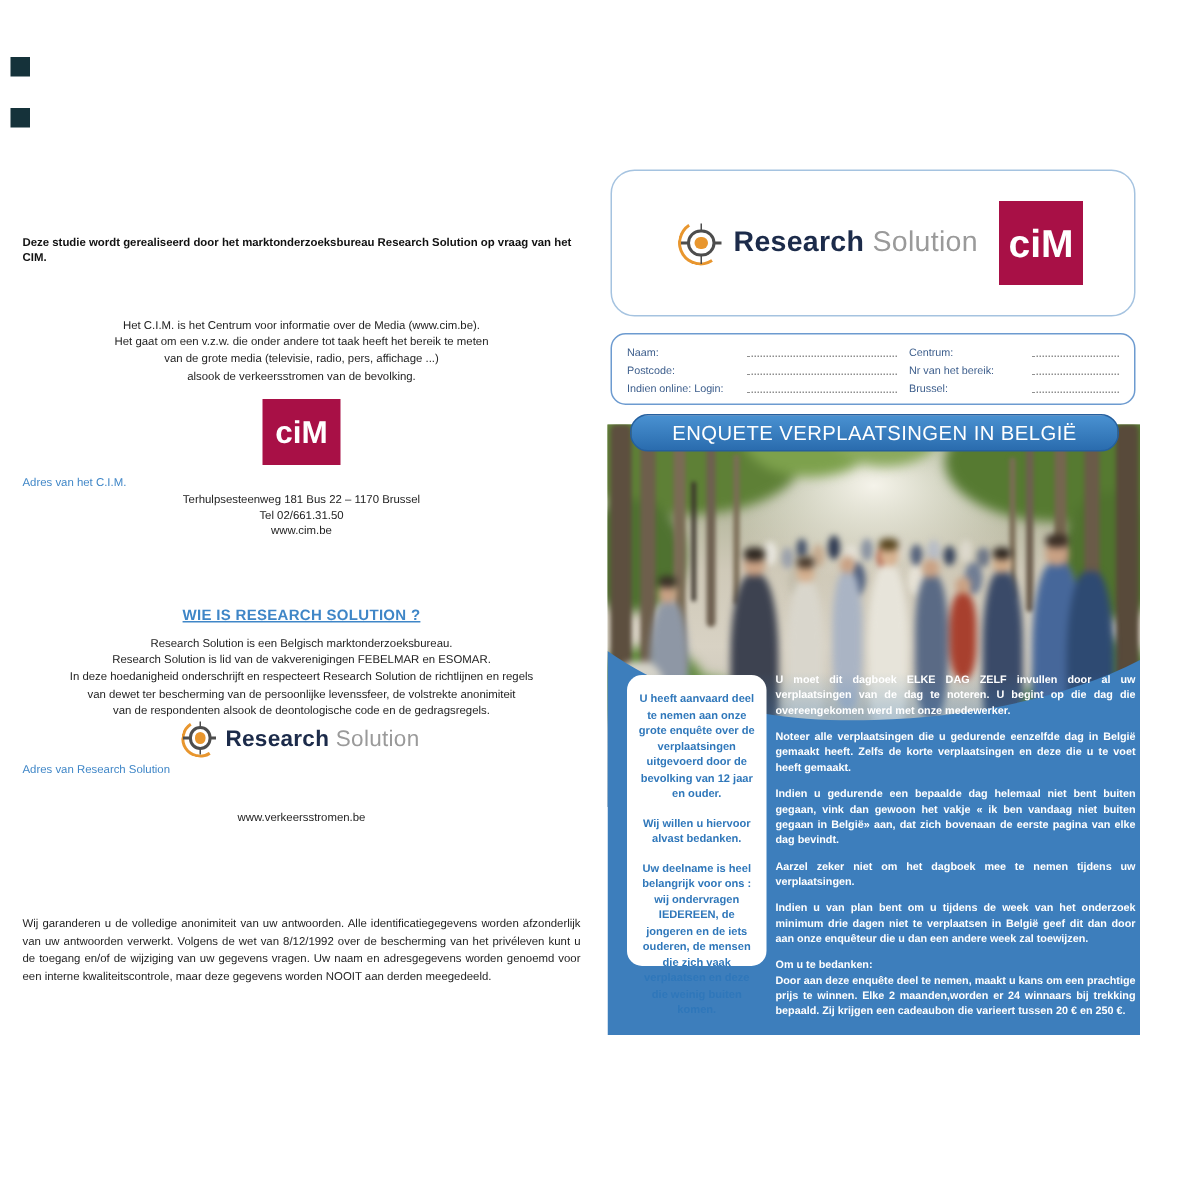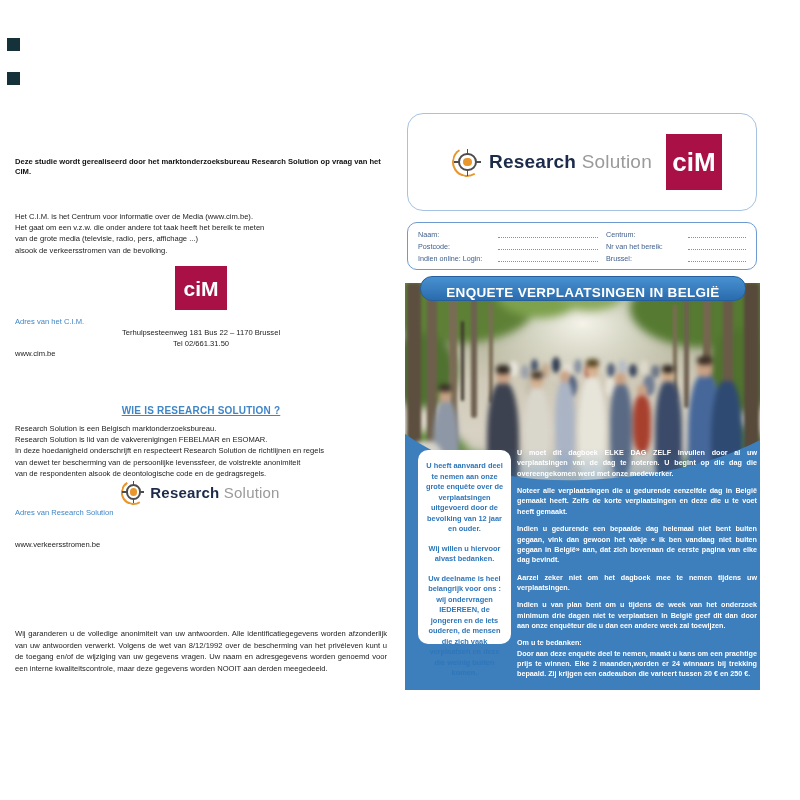--- a/index.html
+++ b/index.html
@@ -7,37 +7,37 @@
        font-family:"Liberation Sans",sans-serif;color:#1c1c1c;}
 
   .corner-sq{position:absolute;left:7px;width:13px;height:13px;background:#15323a}
 
   
   .left-page{position:absolute;left:15px;top:0;width:372px;height:800px}
   .lp{position:absolute;left:0;width:100%}
   .intro{top:157px;font-size:7.6px;font-weight:bold;color:#111;line-height:1.3}
   .sec-heading{text-align:center;color:#3f86c7;font-weight:bold;font-size:10px;text-decoration:underline;letter-spacing:.2px}
   .h-cim{top:191px}
-  .body-txt{text-align:left;font-size:7.6px;line-height:1.48;color:#222;white-space:pre-line}
+  .body-txt{text-align:center;font-size:7.6px;line-height:1.48;color:#222;white-space:pre-line}
   .cim-desc{top:211px}
   .cim-logo-sm{top:266px;left:50%;width:52px;transform:translateX(-50%);height:44px;background:#a81046;color:#fff;
       display:flex;align-items:center;justify-content:center;font-weight:bold;font-size:21px;line-height:1}
   .addr-label{color:#3f86c7;font-size:7.6px;text-align:left}
   .cim-addr-label{top:317px}
   .addr{font-size:7.6px;text-align:center;line-height:1.45;color:#222;white-space:pre-line}
   .cim-addr{top:327px}
-  .url{font-size:7.6px;color:#222}
+  .url{font-size:7.6px;text-align:center;color:#222}
   .cim-url{top:349px}
   .h-rs{top:405px}
   .rs-desc{top:423px}
   .rs-logo-row{top:481px;display:flex;justify-content:center;align-items:center;gap:6px}
   .rs-addr-label{top:508px}
   .rs-addr{top:518px}
   .rs-url{top:540px}
-  .privacy{top:628px;text-align:justify;font-size:7.6px;line-height:1.52;color:#222}
+  .privacy{top:610px;text-align:justify;font-size:7.6px;line-height:1.52;color:#222}
 
   
   .rs-word1{font-weight:bold;color:#1c2b4a}
   .rs-word1::first-letter{color:#2e6db4}
   .rs-word2{color:#9a9a9a;font-weight:400}
   .rs-text-sm{font-size:15px;letter-spacing:.2px}
   .rs-text-lg{font-size:19px;letter-spacing:.2px}
   .rs-icon{position:relative;display:inline-block}
   .rs-icon .ring{position:absolute;border:2px solid #4d4d4d;border-radius:50%;left:15%;top:15%;right:15%;bottom:15%;background:#fff}
   .rs-icon .dot{position:absolute;left:50%;top:50%;width:32%;height:32%;margin:-16% 0 0 -16%;background:#e8962e;border-radius:50%}
@@ -59,22 +59,22 @@
   .form-card{position:absolute;top:109px;left:2px;right:3px;height:48px;border:1.5px solid #6d9bd0;border-radius:10px;
       background:#fff;padding:6px 10px;box-sizing:border-box;display:flex;flex-direction:column;justify-content:space-between;
       font-size:7.2px;color:#3d5e8c}
   .frow{display:flex;align-items:flex-end;line-height:1.1}
   .flabel-l{width:80px}
   .fline-l{flex:1;border-bottom:1px dotted #8f8f8f;height:8px;margin:0 8px 1px 0}
   .flabel-r{width:82px}
   .fline-r{width:58px;border-bottom:1px dotted #8f8f8f;height:8px;margin-bottom:1px}
 
   .banner{position:absolute;top:163px;left:15px;right:14px;height:23px;border-radius:12px;z-index:6;
-      background:linear-gradient(180deg,#4991d1,#2a6cae);border:1px solid #255f9e;display:flex;align-items:flex-end;justify-content:center;
-      color:#fff;font-weight:bold;font-size:13.5px;letter-spacing:.3px}
+      background:linear-gradient(180deg,#4991d1,#2a6cae);border:1px solid #255f9e;display:flex;align-items:center;justify-content:center;
+      color:#fff;font-weight:normal;font-size:13.5px;letter-spacing:.3px}
 
   .photo{position:absolute;top:170px;left:0;width:355px;height:255px;overflow:hidden;z-index:1;
       background:
         radial-gradient(ellipse 150px 90px at 50% 16%, #f5f3ea 0%, rgba(245,243,234,0) 70%),
         linear-gradient(180deg,#8f9c72 0%,#aab092 14%,#cfc9b8 38%,#d8d2c4 58%,#c9c4b7 78%,#beb9ad 100%)}
   .photo::after{content:'';position:absolute;left:0;right:0;bottom:0;height:90px;
       background:linear-gradient(180deg,rgba(61,126,188,0) 0%,rgba(61,126,188,.5) 55%,rgba(61,126,188,.95) 100%)}
   .layer{position:absolute;inset:0}
   .l-trunks{filter:blur(1.5px)}
   .l-foliage{filter:blur(4px)}

